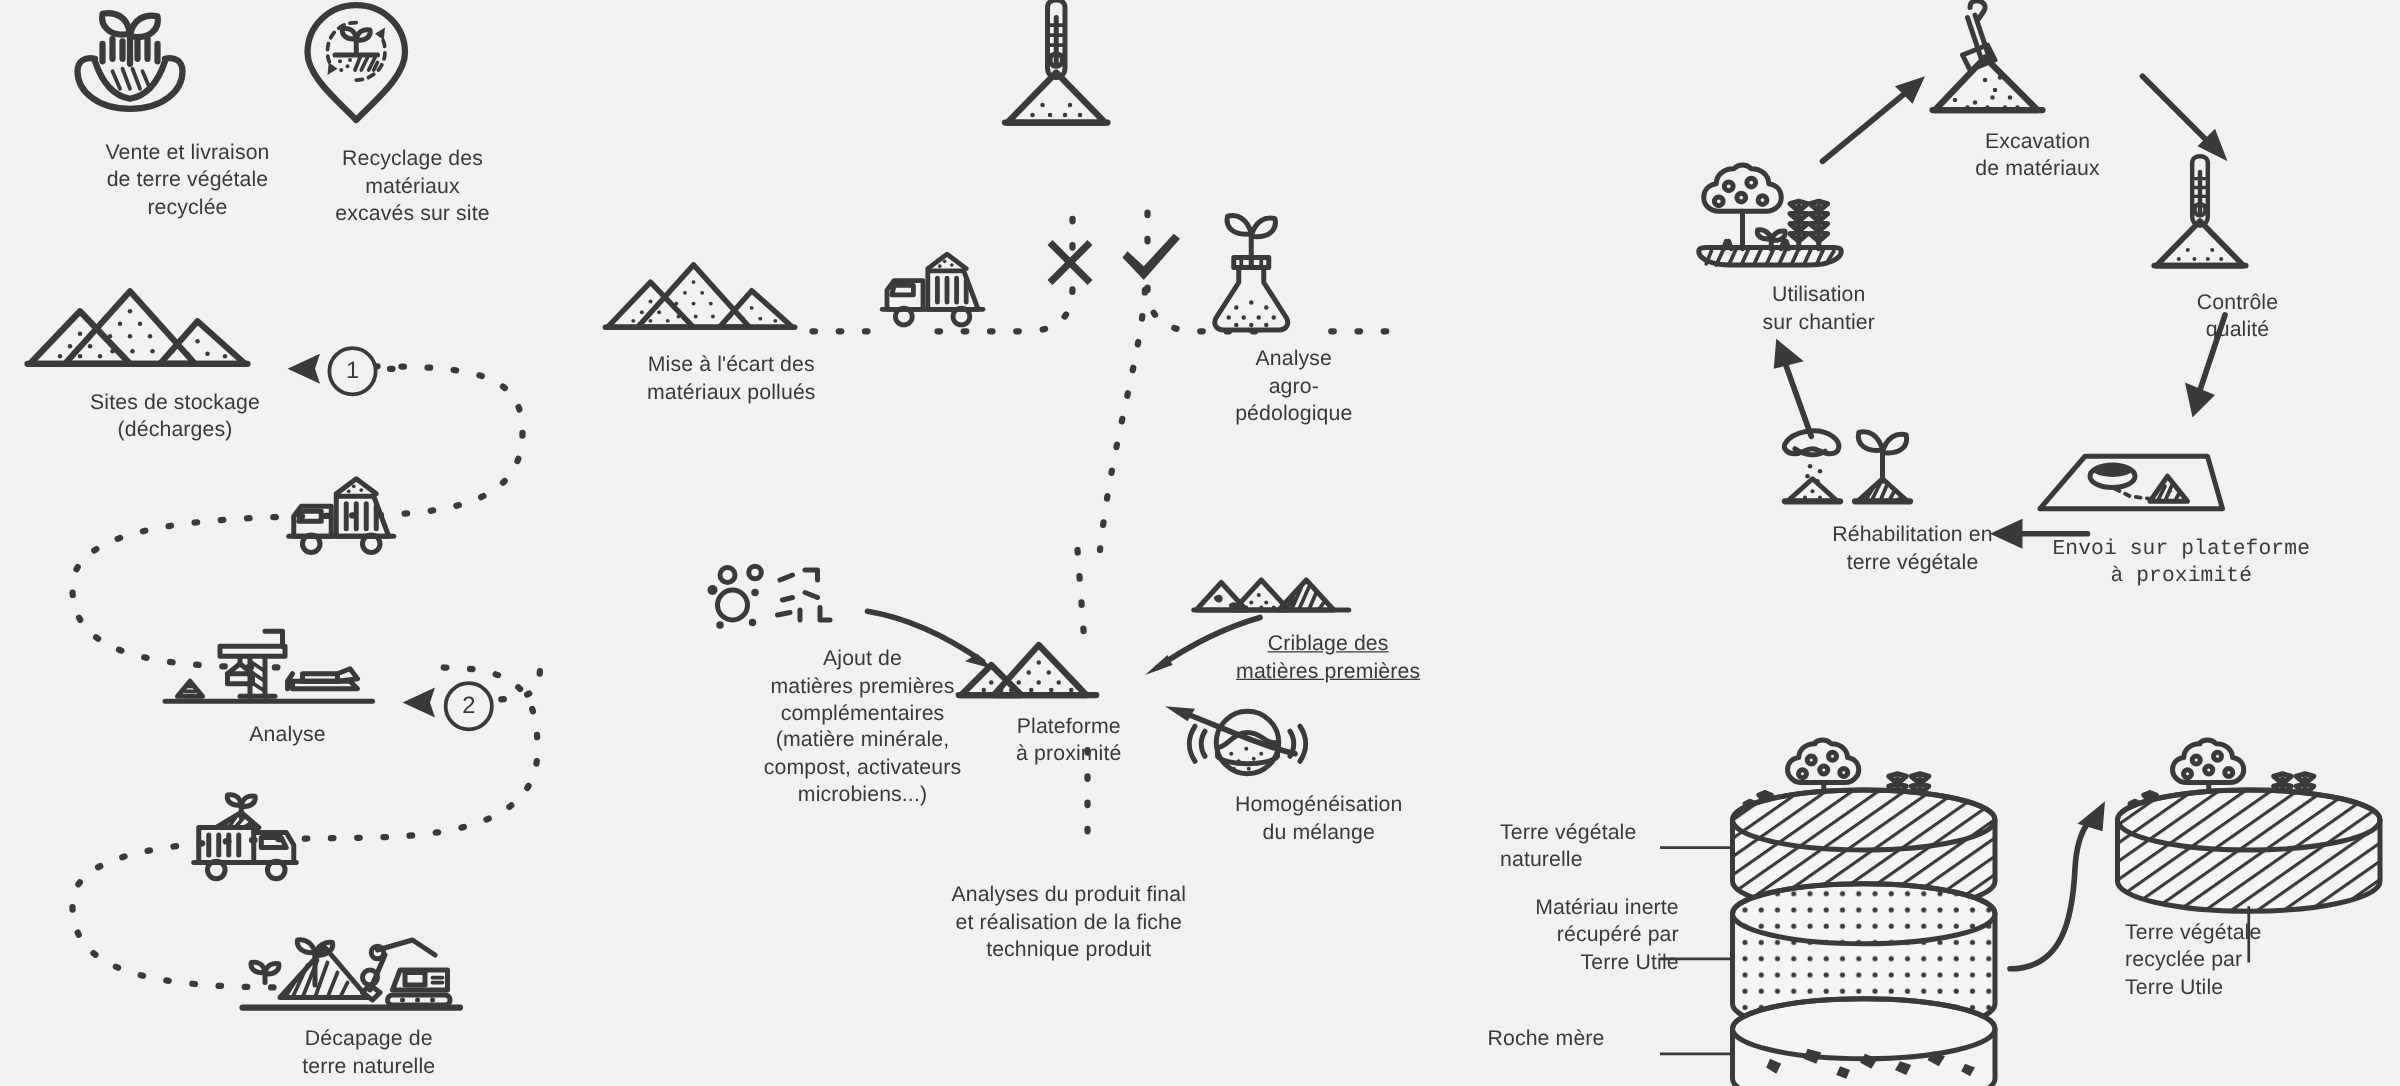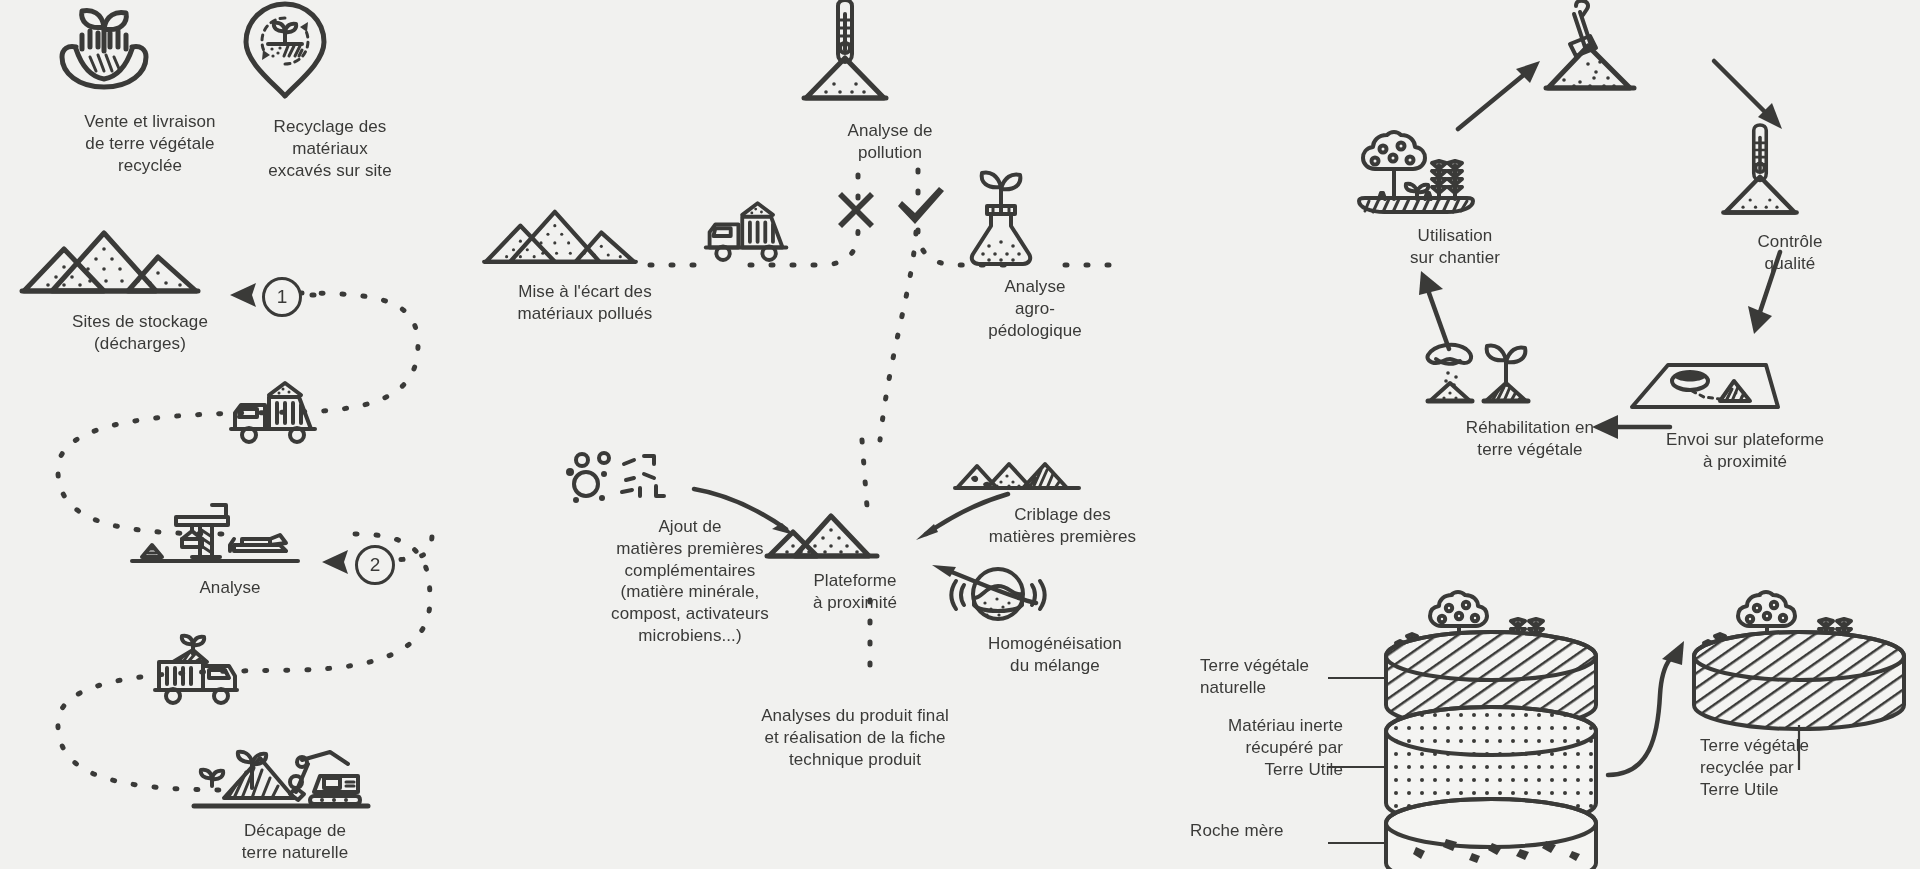--- a/index.html
+++ b/index.html
@@ -321,22 +321,20 @@
     <g class="dotfill">
       <circle cx="44" cy="84" r="1.8"></circle>
             <circle cx="66" cy="84" r="1.8"></circle>
       <circle cx="36" cy="92" r="1.8"></circle>
             <circle cx="50" cy="92" r="1.8"></circle>
       <circle cx="62" cy="92" r="1.8"></circle>
             <circle cx="74" cy="92" r="1.8"></circle>
     </g>
   </svg>
   </span>
-  <div class="label" style="margin-top:8px;">Analyse de
-pollution</div>
 </div>
 
 <div class="node" style="left:836px;top:190px;">
   <span class="icon">
   <svg width="40" height="40" viewBox="0 0 40 40">
           <path class="fil" d="M6 2 L20 16 L34 2 L38 6 L24 20 L38 34 L34 38 L20 24 L6 38 L2 34 L16 20 L2 6 Z"></path>
         </svg>
   </span>
 </div>
 
@@ -397,21 +395,21 @@
   </svg>
   </span>
   <div class="label" style="margin-top:10px;">Ajout de
 matières premières
 complémentaires
 (matière minérale,
 compost, activateurs
 microbiens...)</div>
 </div>
 
-<div class="node" style="left:955px;top:450px;width:215px;">
+<div class="node" style="left:955px;top:450px;width:215px;text-decoration:underline;">
   <span class="icon">
   <svg width="125" height="44" viewBox="0 0 125 44">
     <path class="ln2" d="M2 38 L22 16 L42 38 Z"></path>
     <path class="ln2" d="M32 38 L54 14 L76 38 Z"></path>
     <path class="ln2" d="M68 38 L90 14 L112 38 Z"></path>
     <path class="ln2" d="M0 38 L124 38"></path>
     <path class="fil" d="M16 28 c 3 -4 8 -2 7 2 c -1 3 -6 3 -7 -2 z"></path>
     <path class="fil" d="M28 34 c 3 -4 8 -2 7 2 c -1 3 -6 3 -7 -2 z"></path>
     <g class="dotfill">
             <circle cx="52" cy="26" r="1.6"></circle>
@@ -518,20 +516,22 @@
       <circle cx="58" cy="64" r="1.8"></circle>
             <circle cx="70" cy="62" r="1.8"></circle>
       <circle cx="44" cy="86" r="1.8"></circle>
             <circle cx="60" cy="86" r="1.8"></circle>
             <circle cx="84" cy="86" r="1.8"></circle>
       <circle cx="74" cy="86" r="1.8"></circle>
             <circle cx="64" cy="78" r="1.8"></circle>
     </g>
   </svg>
   </span>
+  <div class="label" style="margin-top:6px;">Excavation
+de matériaux</div>
 </div>
 
 <div class="node" style="left:1710px;top:125px;width:160px;">
   <span class="icon">
   <svg width="100" height="100" viewBox="0 0 110 112">
     <path class="ln2" d="M48 6 c 0 -4 3 -6 7 -6 c 4 0 7 2 7 6 L62 54 c 0 5 -3 8 -7 8 c -4 0 -7 -3 -7 -8 Z"></path>
     <path class="ln2" d="M55 14 L55 50"></path>
     <path class="lnthin" d="M50 20 L60 20 M50 28 L60 28 M50 36 L60 36 M50 44 L60 44"></path>
     <circle class="ln2" cx="55" cy="48" r="5"></circle>
     <path class="ln" d="M16 98 L55 58 L94 98 Z"></path>
@@ -558,21 +558,21 @@
     <path class="fil" d="M44 22 c 6 -8 28 -8 32 0 c -6 6 -26 6 -32 0 z"></path>
     <path class="lnthin" d="M62 36 L74 42 L90 44" stroke-dasharray="4 5"></path>
     <path class="ln2" d="M90 46 L104 26 L120 46 Z"></path>
     <path class="lnthin" d="M102 34 L96 46 M108 32 L102 46 M114 38 L110 46"></path>
     <g class="dotfill">
             <circle cx="106" cy="38" r="1.4"></circle>
             <circle cx="112" cy="42" r="1.4"></circle>
           </g>
   </svg>
   </span>
-  <div class="label" style="margin-top:12px;">Envoi sur plateforme
+  <div class="label" style="margin-top:12px;font-family:Liberation Mono, monospace;">Envoi sur plateforme
 à proximité</div>
 </div>
 
 <div class="node" style="left:1420px;top:335px;width:220px;">
   <span class="icon">
   <svg width="125" height="72" viewBox="0 0 125 72">
     <path class="ln2" d="M8 20 c 6 -10 26 -14 38 -6 c 8 6 6 14 -2 14 c -6 0 -10 -4 -14 -4 c -6 0 -8 4 -14 4 c -6 0 -10 -4 -8 -8 z"></path>
     <path class="ln2" d="M16 24 c 8 6 18 6 24 2"></path>
     <g class="dotfill">
             <circle cx="28" cy="38" r="1.8"></circle>

